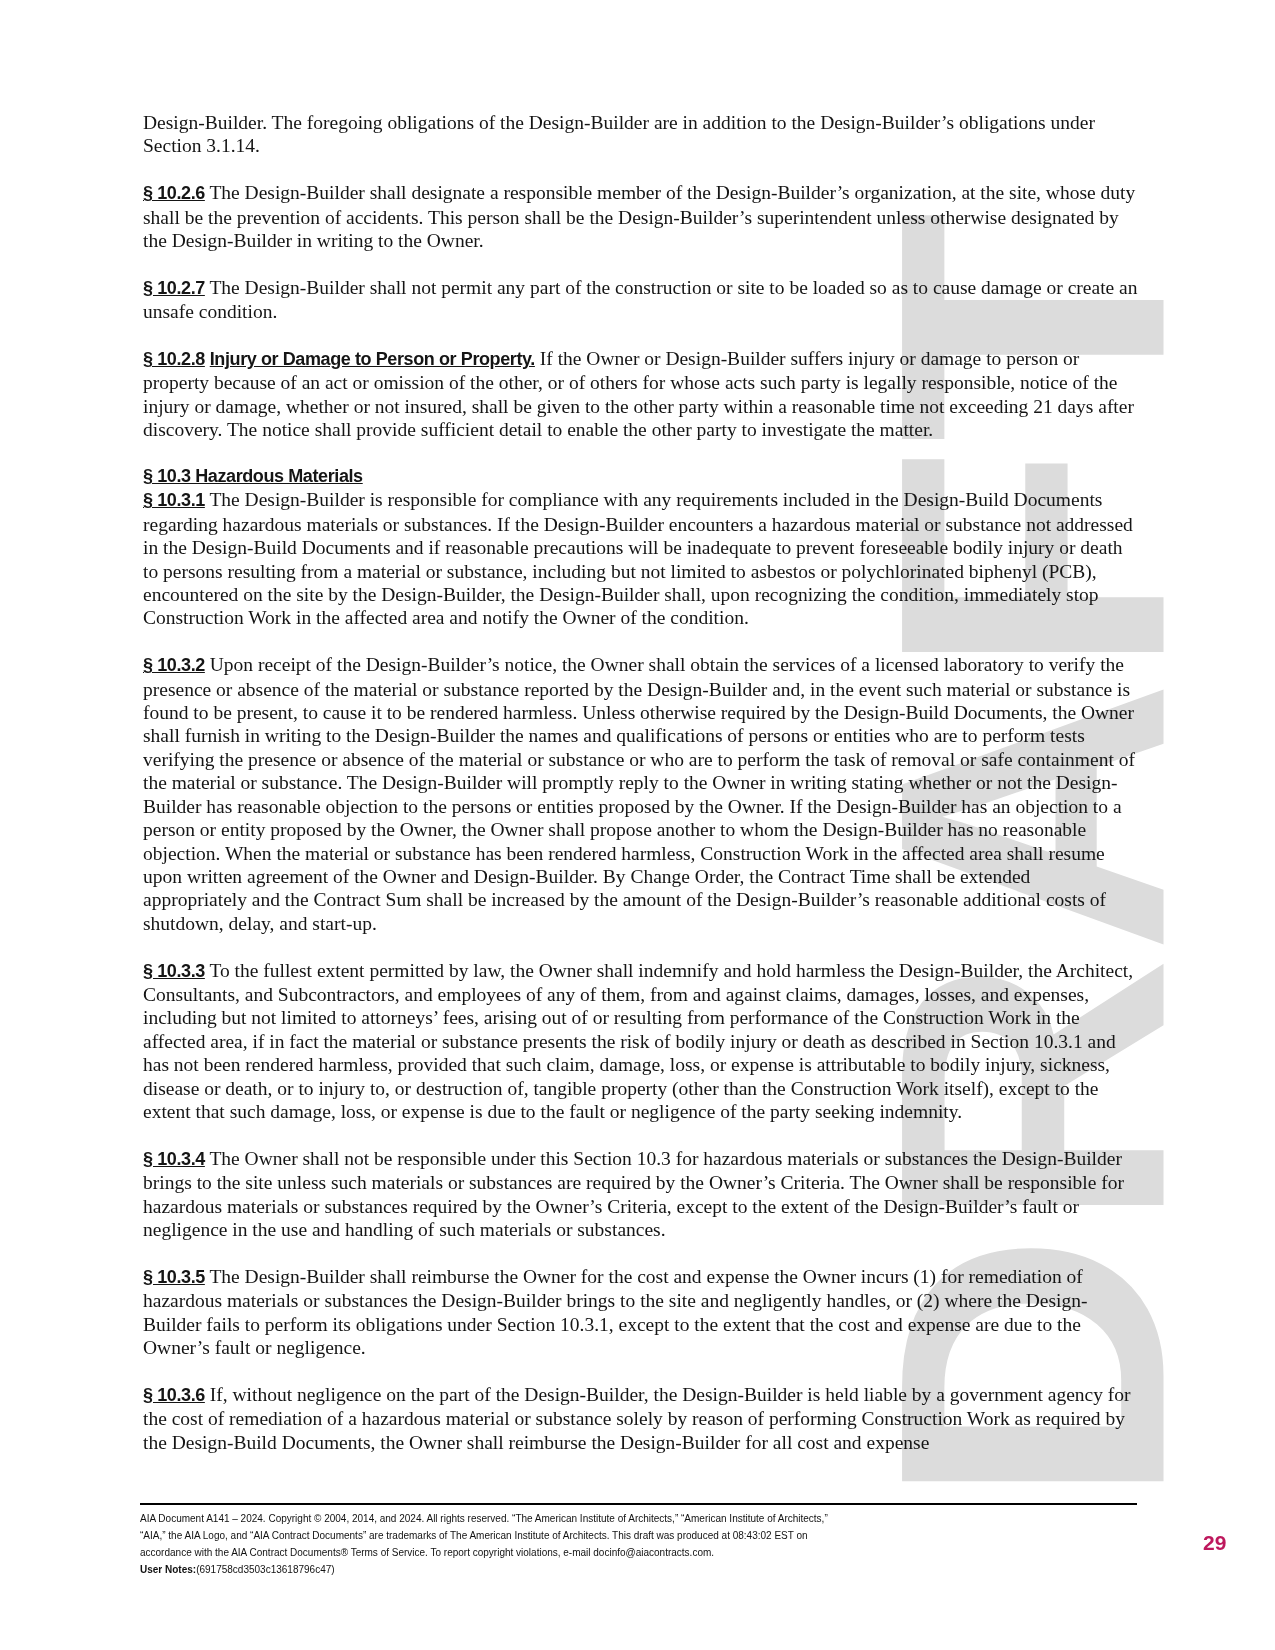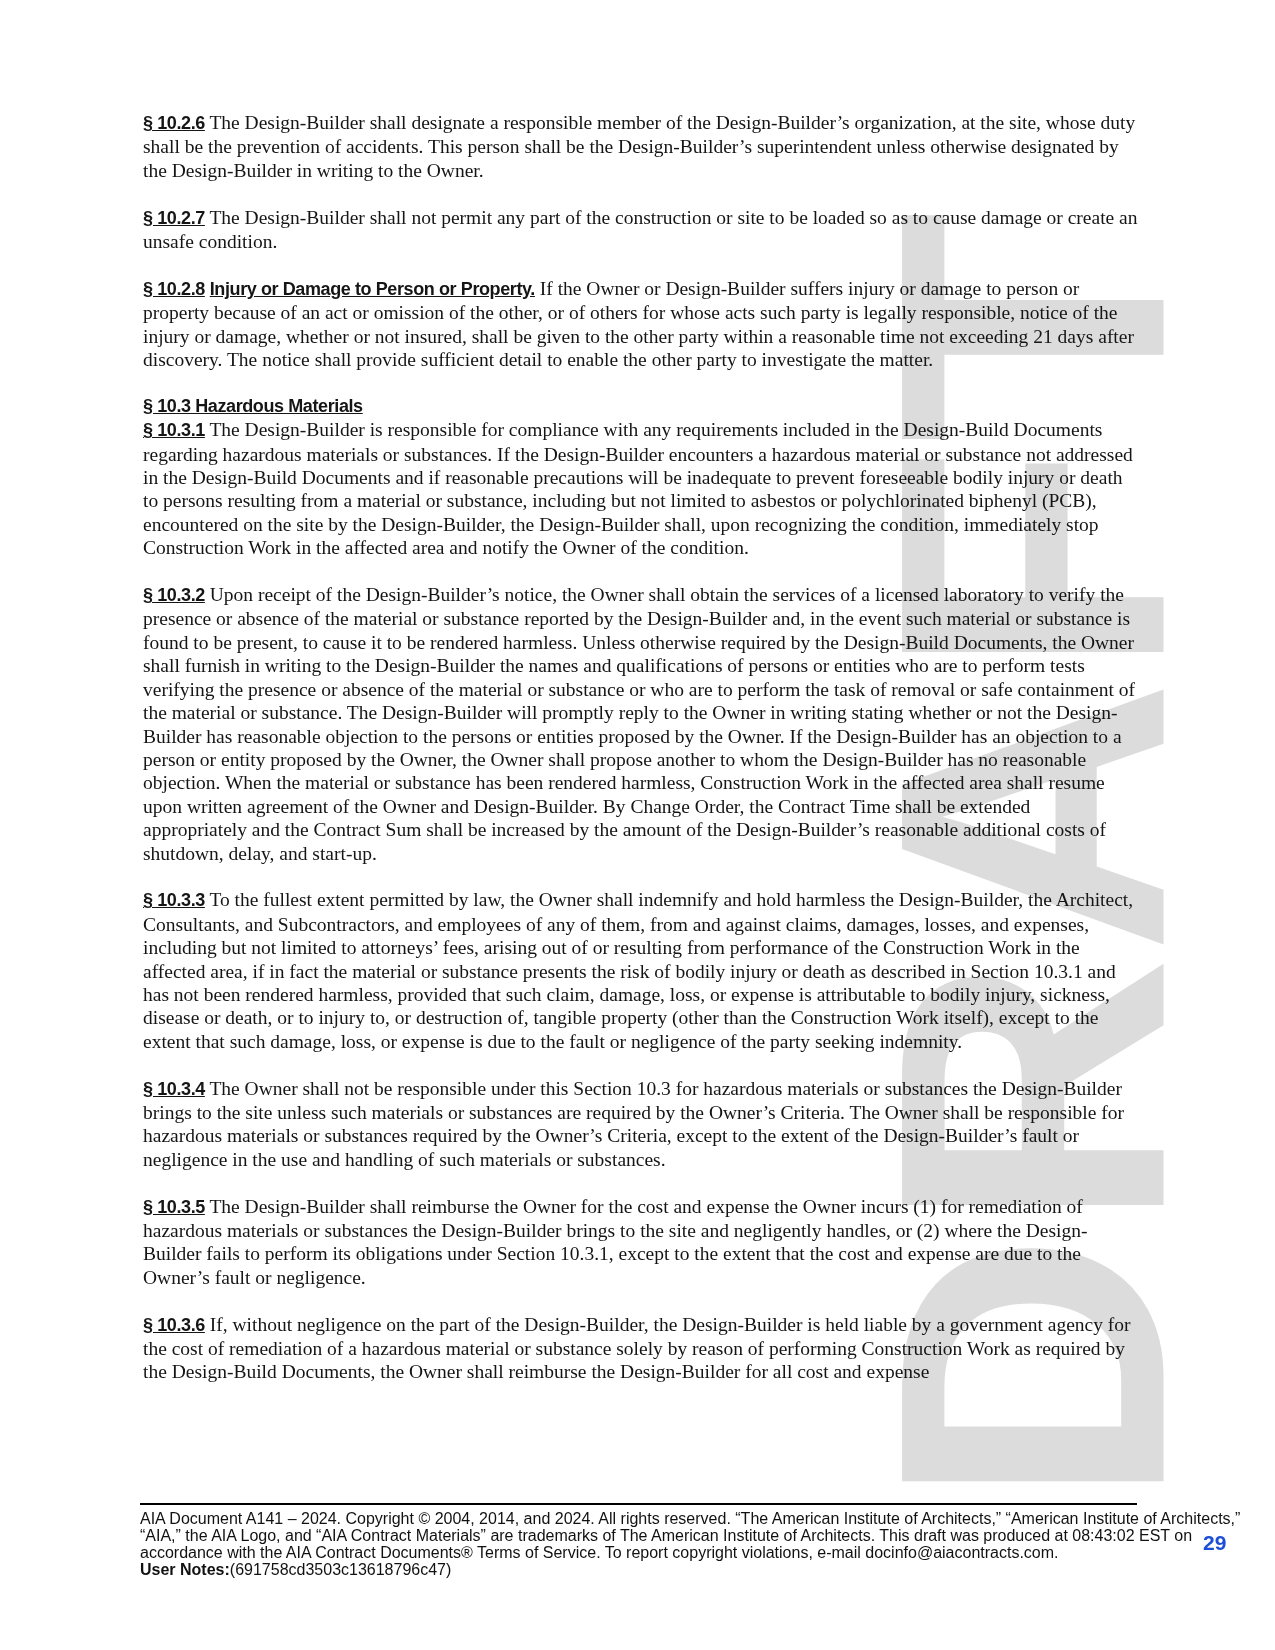--- a/index.html
+++ b/index.html
@@ -47,21 +47,21 @@
     text-decoration: underline;
   }
   .sheading { display: block; }
   .footer {
     position: absolute;
     left: 140px;
     top: 1503px;
     width: 1006px;
     z-index: 1;
     font-family: "Liberation Sans", sans-serif;
-    font-size: 16px;
+    font-size: 10px;
     line-height: 17px;
     color: #111111;
   }
   .footer-rule {
     width: 997px;
     border-top: 2px solid #000000;
     margin-bottom: 5px;
   }
   .footer-line { white-space: nowrap; }
   .footer-notes {
@@ -71,32 +71,33 @@
   }
   .footer-notes b { font-weight: 700; }
   .page-number {
     position: absolute;
     left: 1203px;
     top: 1531px;
     z-index: 1;
     font-family: "Liberation Sans", sans-serif;
     font-weight: 700;
     font-size: 21px;
-    color: #1d4ed8;
+    color: #be185d;
   }
 </style>
 </head>
 <body>
 
 <div class="page">
 
   <div class="watermark">DRAFT</div>
 
   <div class="content">
 
+    <p class="para"><span>Design-Builder. The foregoing obligations of the Design-Builder are in addition to the Design-Builder’s obligations under Section 3.1.14.</span></p>
 
     <p class="para"><span class="slabel">§ 10.2.6</span> <span>The Design-Builder shall designate a responsible member of the Design-Builder’s organization, at the site, whose duty shall be the prevention of accidents. This person shall be the Design-Builder’s superintendent unless otherwise designated by the Design-Builder in writing to the Owner.</span></p>
 
     <p class="para"><span class="slabel">§ 10.2.7</span> <span>The Design-Builder shall not permit any part of the construction or site to be loaded so as to cause damage or create an unsafe condition.</span></p>
 
     <p class="para"><span class="slabel">§ 10.2.8</span> <span class="stitle">Injury or Damage to Person or Property.</span> <span>If the Owner or Design-Builder suffers injury or damage to person or property because of an act or omission of the other, or of others for whose acts such party is legally responsible, notice of the injury or damage, whether or not insured, shall be given to the other party within a reasonable time not exceeding 21 days after discovery. The notice shall provide sufficient detail to enable the other party to investigate the matter.</span></p>
 
     <p class="para tight">
         <span class="sheading">§ 10.3 Hazardous Materials</span>
       </p>
@@ -111,21 +112,21 @@
 
     <p class="para"><span class="slabel">§ 10.3.5</span> <span>The Design-Builder shall reimburse the Owner for the cost and expense the Owner incurs (1) for remediation of hazardous materials or substances the Design-Builder brings to the site and negligently handles, or (2) where the Design-Builder fails to perform its obligations under Section 10.3.1, except to the extent that the cost and expense are due to the Owner’s fault or negligence.</span></p>
 
     <p class="para"><span class="slabel">§ 10.3.6</span> <span>If, without negligence on the part of the Design-Builder, the Design-Builder is held liable by a government agency for the cost of remediation of a hazardous material or substance solely by reason of performing Construction Work as required by the Design-Build Documents, the Owner shall reimburse the Design-Builder for all cost and expense</span></p>
 
   </div>
 
   <div class="footer">
     <div class="footer-rule"></div>
     <div class="footer-line">AIA Document A141 – 2024. Copyright © 2004, 2014, and 2024. All rights reserved. “The American Institute of Architects,” “American Institute of Architects,”</div>
-    <div class="footer-line">“AIA,” the AIA Logo, and “AIA Contract Materials” are trademarks of The American Institute of Architects. This draft was produced at 08:43:02 EST on</div>
+    <div class="footer-line">“AIA,” the AIA Logo, and “AIA Contract Documents” are trademarks of The American Institute of Architects. This draft was produced at 08:43:02 EST on</div>
     <div class="footer-line">accordance with the AIA Contract Documents® Terms of Service. To report copyright violations, e-mail docinfo@aiacontracts.com.</div>
     <div class="footer-notes">
       <b>User Notes:</b>
       <span>(691758cd3503c13618796c47)</span>
     </div>
   </div>
 
   <div class="page-number">29</div>
 
 </div>

